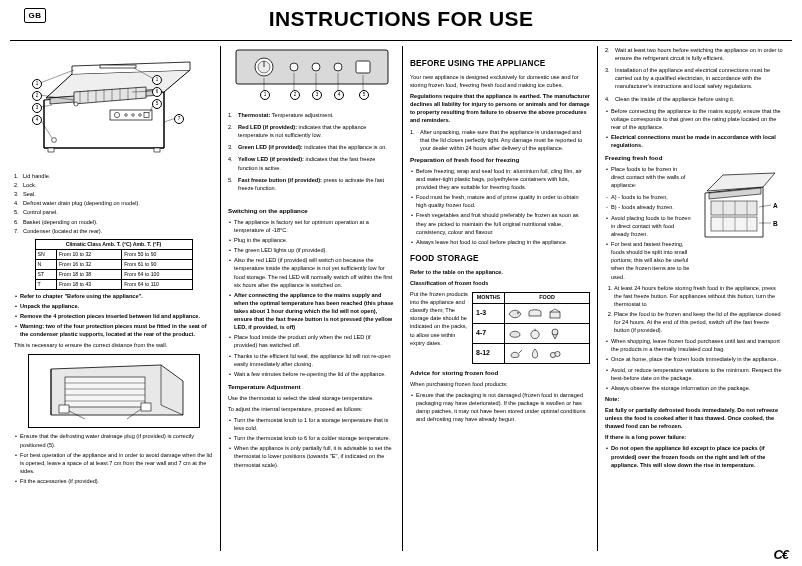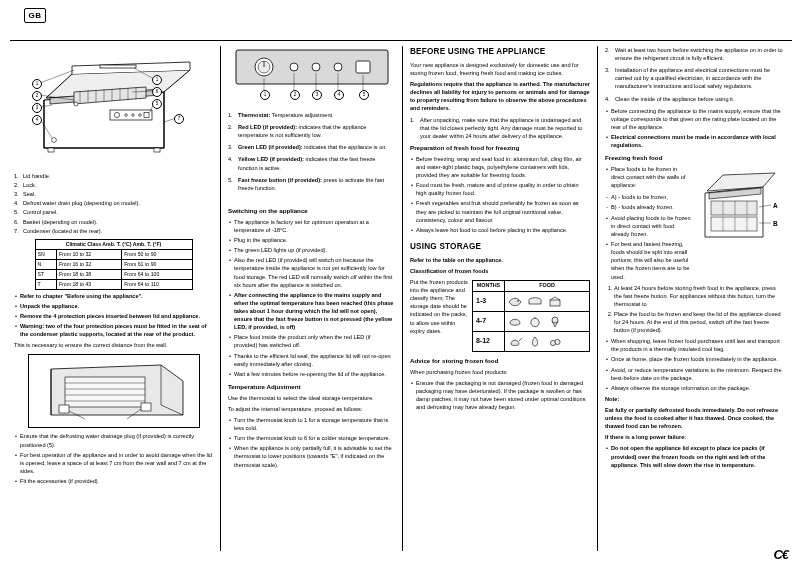--- a/index.html
+++ b/index.html
@@ -221,20 +221,21 @@
   }
   .spacer6 { height: 6px; }
 </style>
 </head>
 <body>
 
 <div class="page">
 
   <div class="header">
     <div class="gb-badge">GB</div>
+    <div class="title">INSTRUCTIONS FOR USE</div>
   </div>
   <div class="hrule"></div>
 
   <div class="cols">
 
     <div class="col col1">
 
       <div class="fig-main">
         <svg width="196" height="120" viewBox="0 0 196 120">
 
@@ -456,37 +457,37 @@
       <p>Use the thermostat to select the ideal storage temperature.</p>
       <p>To adjust the internal temperature, proceed as follows:</p>
       <ul class="dash">
         <li>Turn the thermostat knob to 1 for a storage temperature that is less cold.</li>
         <li>Turn the thermostat knob to 6 for a colder storage temperature.</li>
         <li>When the appliance is only partially full, it is advisable to set the thermostat to lower positions (towards "E", if indicated on the thermostat scale).</li>
       </ul>
     </div>
 
     <div class="col col3">
-      <h2 class="sec" style="margin-top:0">BEFORE USING THE APPLIANCE</h2>
+      <h2 class="sec" style="margin-top:12px">BEFORE USING THE APPLIANCE</h2>
       <p>Your new appliance is designed exclusively for domestic use and for storing frozen food, freezing fresh food and making ice cubes.</p>
       <p class="b">Regulations require that the appliance is earthed. The manufacturer declines all liability for injury to persons or animals and for damage to property resulting from failure to observe the above procedures and reminders.</p>
       <div class="pnum">
           <span class="n">1.</span>
           <span>After unpacking, make sure that the appliance is undamaged and that the lid closes perfectly tight. Any damage must be reported to your dealer within 24 hours after delivery of the appliance.</span>
         </div>
 
       <h3 class="sub" style="margin-top:0">Preparation of fresh food for freezing</h3>
       <ul class="dash">
         <li>Before freezing, wrap and seal food in: aluminium foil, cling film, air and water-tight plastic bags, polyethylene containers with lids, provided they are suitable for freezing foods.</li>
         <li>Food must be fresh, mature and of prime quality in order to obtain high quality frozen food.</li>
         <li>Fresh vegetables and fruit should preferably be frozen as soon as they are picked to maintain the full original nutritional value, consistency, colour and flavour.</li>
         <li>Always leave hot food to cool before placing in the appliance.</li>
       </ul>
 
-      <h2 class="sec">USING STORAGE</h2>
+      <h2 class="sec">FOOD STORAGE</h2>
       <p class="b">Refer to the table on the appliance.</p>
       <p class="b">Classification of frozen foods</p>
 
       <div style="display:flex; gap:4px;">
         <div style="width:58px;">
           <p>Put the frozen products into the appliance and classify them; The storage date should be indicated on the packs, to allow use within expiry dates.</p>
         </div>
         <div style="flex:1;">
           <table class="mf">
             <tbody>

